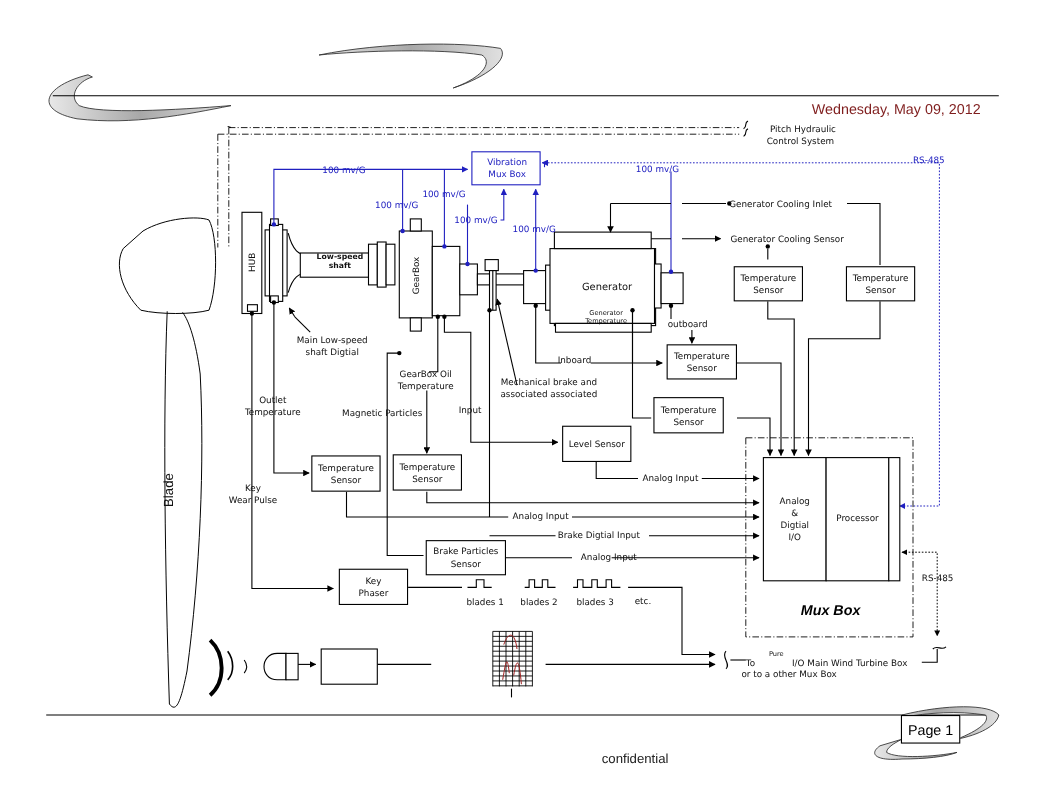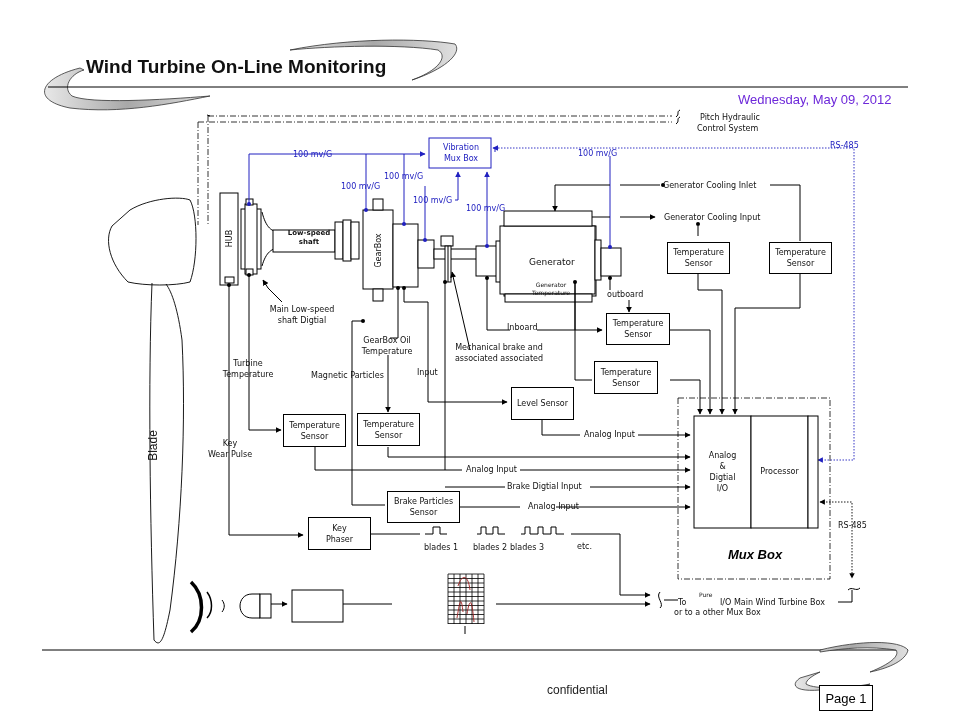--- a/index.html
+++ b/index.html
@@ -5,24 +5,24 @@
   html, body { margin:0; padding:0; background:#ffffff; }
   body { width:960px; height:720px; position:relative; overflow:hidden;
          font-family:"Liberation Sans", sans-serif; color:#000; }
   #stage { position:absolute; left:0; top:0; width:960px; height:720px; }
   .t { position:absolute; font-family:"DejaVu Sans", sans-serif; font-size:8px; line-height:11px; color:#111; white-space:nowrap; }
   .tc { text-align:center; }
   .blue { color:#2020c0; }
   .box { position:absolute; border:1px solid #000; background:#fff; display:flex; align-items:center; justify-content:center; text-align:center;
          font-family:"DejaVu Sans", sans-serif; font-size:8px; line-height:11px; color:#111; }
   .title { position:absolute; left:86px; top:56px; font-family:"Liberation Sans", sans-serif; font-weight:bold; font-size:19px; color:#111; }
-  .date { position:absolute; left:738px; top:92px; font-family:"Liberation Sans", sans-serif; font-size:13px; color:#6d28d9; }
+  .date { position:absolute; left:738px; top:92px; font-family:"Liberation Sans", sans-serif; font-size:13px; color:#7f1d1d; }
   .conf { position:absolute; left:547px; top:683px; font-family:"Liberation Sans", sans-serif; font-size:12px; color:#222; }
   .page { position:absolute; left:819px; top:650px; width:52px; height:24px; border:1px solid #000; background:#fff;
-          font-family:"Liberation Sans", sans-serif; font-size:13px; display:flex; align-items:center; justify-content:center;margin-top:35px; }
+          font-family:"Liberation Sans", sans-serif; font-size:13px; display:flex; align-items:center; justify-content:center; }
   .muxlbl { position:absolute; left:728px; top:547px; font-family:"Liberation Sans", sans-serif; font-style:italic; font-weight:bold; font-size:13px; }
 </style>
 </head>
 <body>
 
 <div id="stage">
 
 <svg width="960" height="720" style="position:absolute;left:0;top:0">
   <defs>
     <marker id="ar" viewBox="0 0 10 10" refX="9" refY="5" markerWidth="6" markerHeight="6" orient="auto-start-reverse">
@@ -210,21 +210,20 @@
   <rect x="751" y="416" width="57" height="112" fill="#fff" stroke="#000"></rect>
   <rect x="808" y="416" width="10" height="112" fill="#fff" stroke="#000"></rect>
 
   <path d="M660,592 C655,597 665,604 660,608" fill="none" stroke="#000"></path>
   <path d="M664,600 L678,600" stroke="#000"></path>
   <path d="M848,590 C852,586 856,592 860,588" fill="none" stroke="#000"></path>
   <path d="M852,590 L852,602 L838,602" fill="none" stroke="#000"></path>
   <path d="M676,117 C680,114 676,112 680,110 M676,124 C680,121 676,119 680,117" fill="none" stroke="#000"></path>
 </svg>
 
-<div class="title">Wind Turbine On-Line Monitoring</div>
 <div class="date">Wednesday, May 09, 2012</div>
 
 <div class="t" style="left:700px;top:112px">Pitch Hydraulic</div>
 <div class="t" style="left:697px;top:123px">Control System</div>
 <div class="t blue" style="left:830px;top:140px">RS-485</div>
 <div class="t" style="left:838px;top:520px">RS-485</div>
 
 <div class="t blue" style="left:293px;top:149px">100 mv/G</div>
 <div class="t blue" style="left:341px;top:181px">100 mv/G</div>
 <div class="t blue" style="left:384px;top:171px">100 mv/G</div>
@@ -243,21 +242,21 @@
 </div>
 <div class="t" style="left:356px;top:245px;transform:rotate(-90deg);width:44px;text-align:center">GearBox</div>
 <div class="t" style="left:529px;top:257px;font-size:9px">Generator</div>
 <div class="t tc" style="left:530px;top:281px;font-size:6px;line-height:8px;width:42px">
   <div>Generator</div>
   <div>Temperature</div>
 </div>
 <div class="t" style="left:138px;top:440px;transform:rotate(-90deg);font-size:12px;font-family:'Liberation Sans',sans-serif">Blade</div>
 
 <div class="t" style="left:663px;top:180px">Generator Cooling Inlet</div>
-<div class="t" style="left:664px;top:212px">Generator Cooling Input</div>
+<div class="t" style="left:664px;top:212px">Generator Cooling Sensor</div>
 
 <div class="box" style="left:667px;top:242px;width:61px;height:30px">
   <div>
         <div>Temperature</div>
         <div>Sensor</div>
       </div>
 </div>
 <div class="box" style="left:769px;top:242px;width:61px;height:30px">
   <div>
         <div>Temperature</div>
@@ -310,38 +309,38 @@
   <div>GearBox Oil</div>
       <div>Temperature</div>
 </div>
 <div class="t tc" style="left:449px;top:342px;width:100px">
   <div>Mechanical brake and</div>
       <div>associated associated</div>
 </div>
 <div class="t" style="left:507px;top:322px">Inboard</div>
 <div class="t" style="left:607px;top:289px">outboard</div>
 <div class="t tc" style="left:218px;top:358px;width:60px">
-  <div>Turbine</div>
+  <div>Outlet</div>
       <div>Temperature</div>
 </div>
 <div class="t" style="left:311px;top:370px">Magnetic Particles</div>
 <div class="t" style="left:417px;top:367px">Input</div>
 <div class="t tc" style="left:200px;top:438px;width:60px">
   <div>Key</div>
       <div>Wear Pulse</div>
 </div>
 
 <div class="t" style="left:584px;top:429px">Analog Input</div>
 <div class="t" style="left:466px;top:464px">Analog Input</div>
 <div class="t" style="left:507px;top:481px">Brake Digtial Input</div>
 <div class="t" style="left:528px;top:501px">Analog Input</div>
 
 <div class="t" style="left:424px;top:542px">blades 1</div>
 <div class="t" style="left:473px;top:542px">blades 2</div>
-<div class="t" style="left:510px;top:542px">blades 3</div>
+<div class="t" style="left:524px;top:542px">blades 3</div>
 <div class="t" style="left:577px;top:541px">etc.</div>
 
 <div class="t tc" style="left:694px;top:450px;width:57px;font-size:8px">
   <div>Analog</div>
       <div>&amp;</div>
   <div>Digtial</div>
       <div>I/O</div>
 </div>
 <div class="t tc" style="left:751px;top:466px;width:57px">Processor</div>
 <div class="muxlbl">Mux Box</div>

